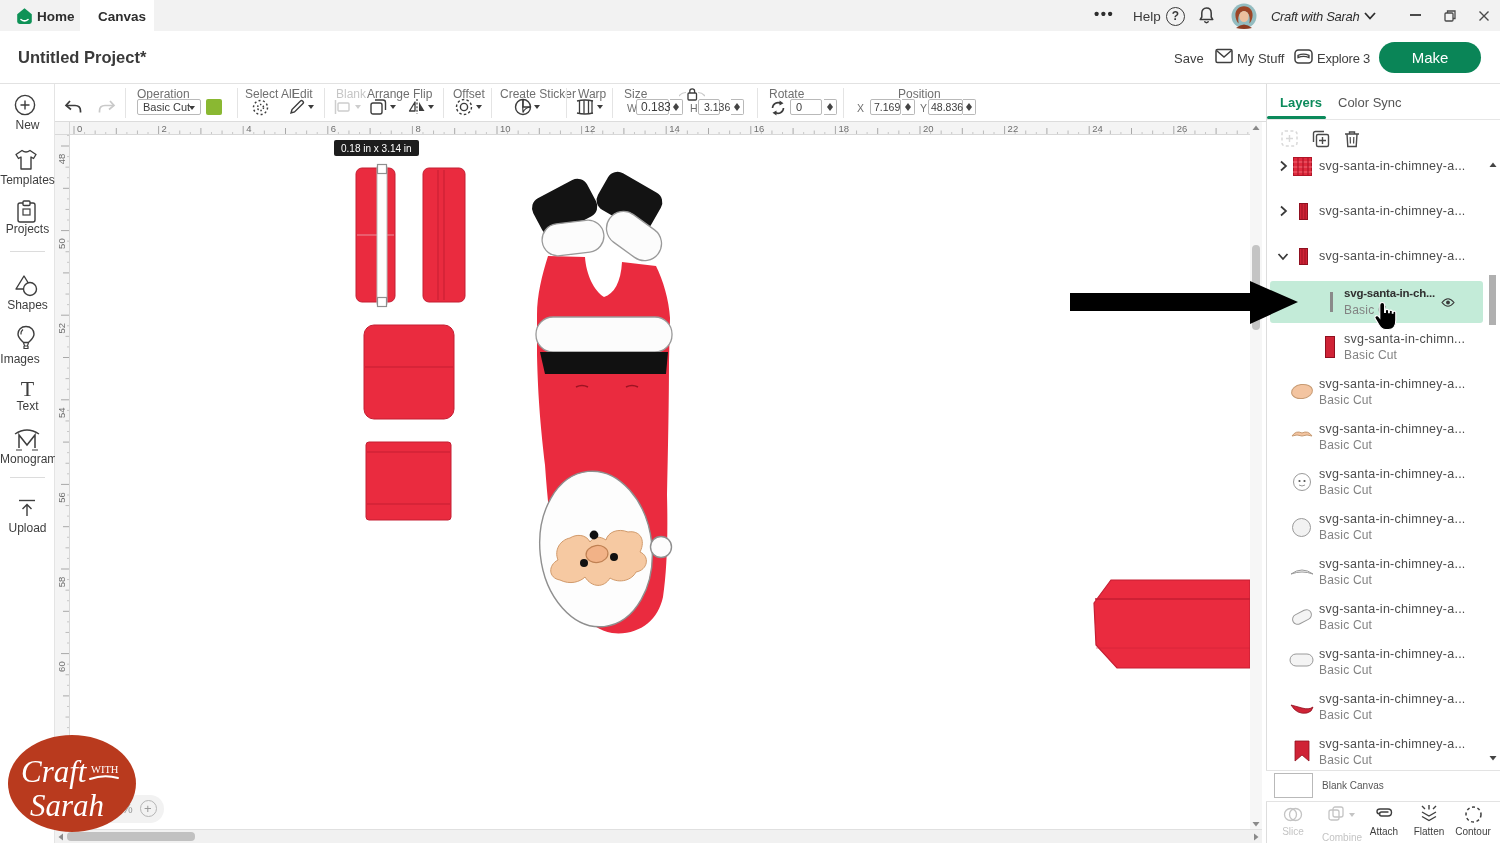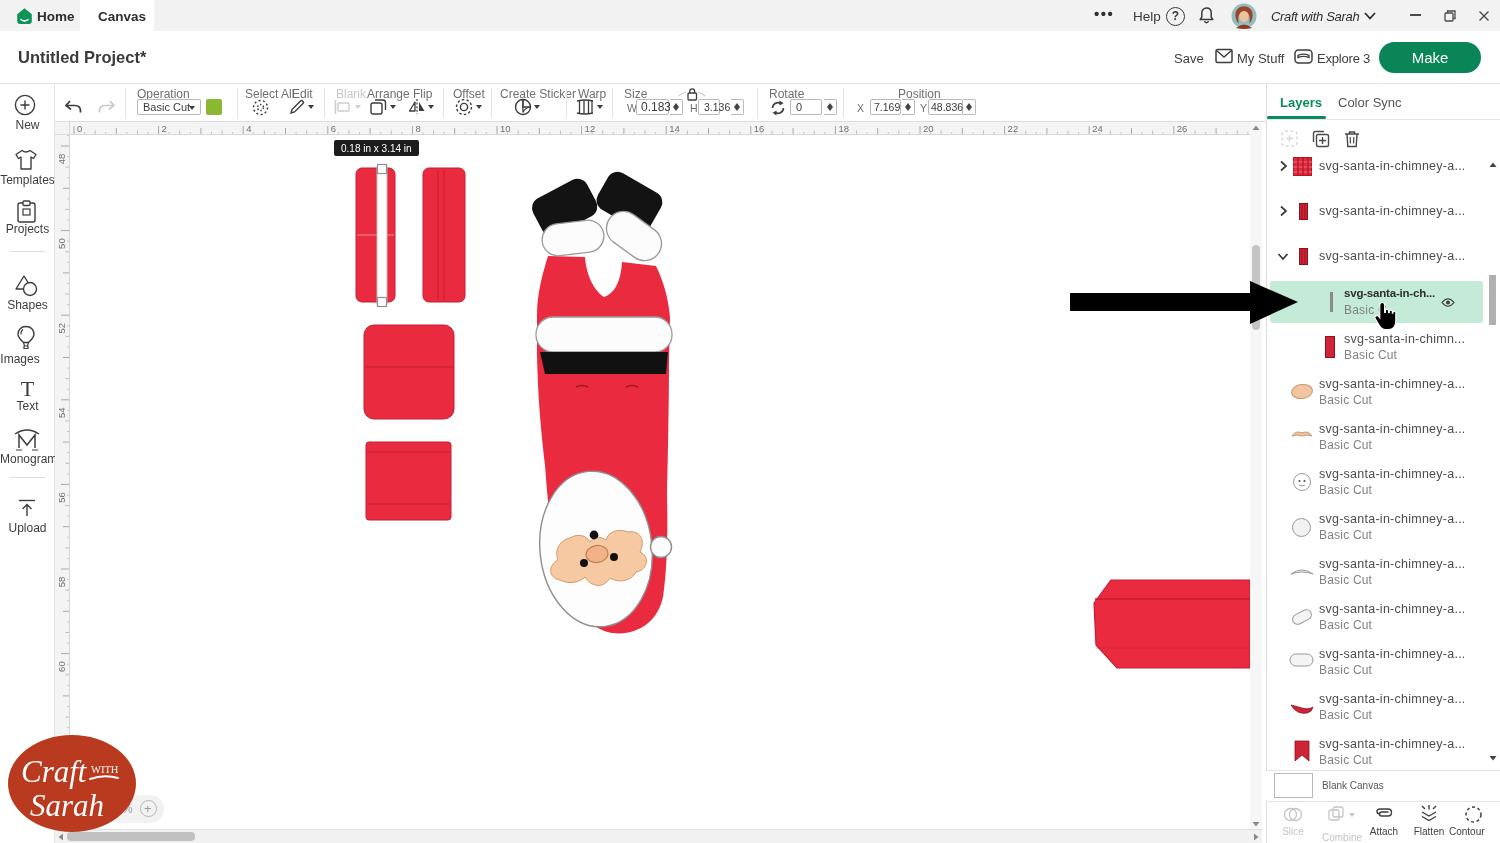--- a/index.html
+++ b/index.html
@@ -664,19 +664,19 @@
 <div class="abs" style="left:1360px;top:826px;width:48px;text-align:center;font-size:10px;color:#3f3f3f;z-index:4;">Attach</div>
 <svg class="abs" style="left:1420px;top:804px;z-index:4;" width="18" height="19" viewBox="0 0 18 19">
  <path d="M2 2 L5 5 M9 1 L9 5.5 M16 2 L13 5" stroke="#3f3f3f" stroke-width="1.4"></path>
  <path d="M2 8 L9 12 L16 8" fill="none" stroke="#3f3f3f" stroke-width="1.4"></path>
  <path d="M2 12.5 L9 16.5 L16 12.5" fill="none" stroke="#3f3f3f" stroke-width="1.4"></path>
   </svg>
 <div class="abs" style="left:1405px;top:826px;width:48px;text-align:center;font-size:10px;color:#3f3f3f;z-index:4;">Flatten</div>
 <svg class="abs" style="left:1464px;top:805px;z-index:4;" width="19" height="19" viewBox="0 0 19 19">
  <circle cx="9.5" cy="9.5" r="7.5" fill="none" stroke="#3f3f3f" stroke-width="1.5" stroke-dasharray="3 2.6"></circle>
   </svg>
-<div class="abs" style="left:1449px;top:826px;width:48px;text-align:left;font-size:10px;color:#3f3f3f;z-index:4;">Contour</div>
+<div class="abs" style="left:1449px;top:826px;width:48px;text-align:center;font-size:10px;color:#3f3f3f;z-index:4;">Contour</div>
 <svg class="abs" style="left:1068px;top:275px;z-index:6;" width="232" height="55" viewBox="0 0 232 55">
  <path d="M2 18 L182 18 L182 6 L230 27 L182 49 L182 36 L2 36 Z" fill="#000"></path>
 </svg>
 
 <svg class="abs" style="left:1372px;top:300px;z-index:7;" width="30" height="34" viewBox="0 0 30 34">
  <path d="M10.2 2.5 C11.8 2.5 12.6 3.6 12.6 5 L12.6 12.5 L13.4 12.5 L13.4 10.5 C13.4 9 16.6 9 16.6 10.5 L16.6 12.8 L17.3 12.8 L17.3 11.2 C17.3 9.8 20.3 9.8 20.3 11.2 L20.3 13.2 L21 13.2 L21 12.2 C21 10.8 23.8 10.8 23.8 12.4 L23.8 20 C23.8 26 21.5 29.5 16.5 29.5 L13.5 29.5 C10.5 29.5 8.8 27.8 7.2 25.2 L3.2 18.6 C2.2 17 3.6 15.2 5.5 15.8 C6.5 16.1 7.2 17 7.8 17.8 L7.8 5 C7.8 3.6 8.6 2.5 10.2 2.5 Z" fill="#000" stroke="#fff" stroke-width="1.1"></path>
 </svg>
 </body></html>

